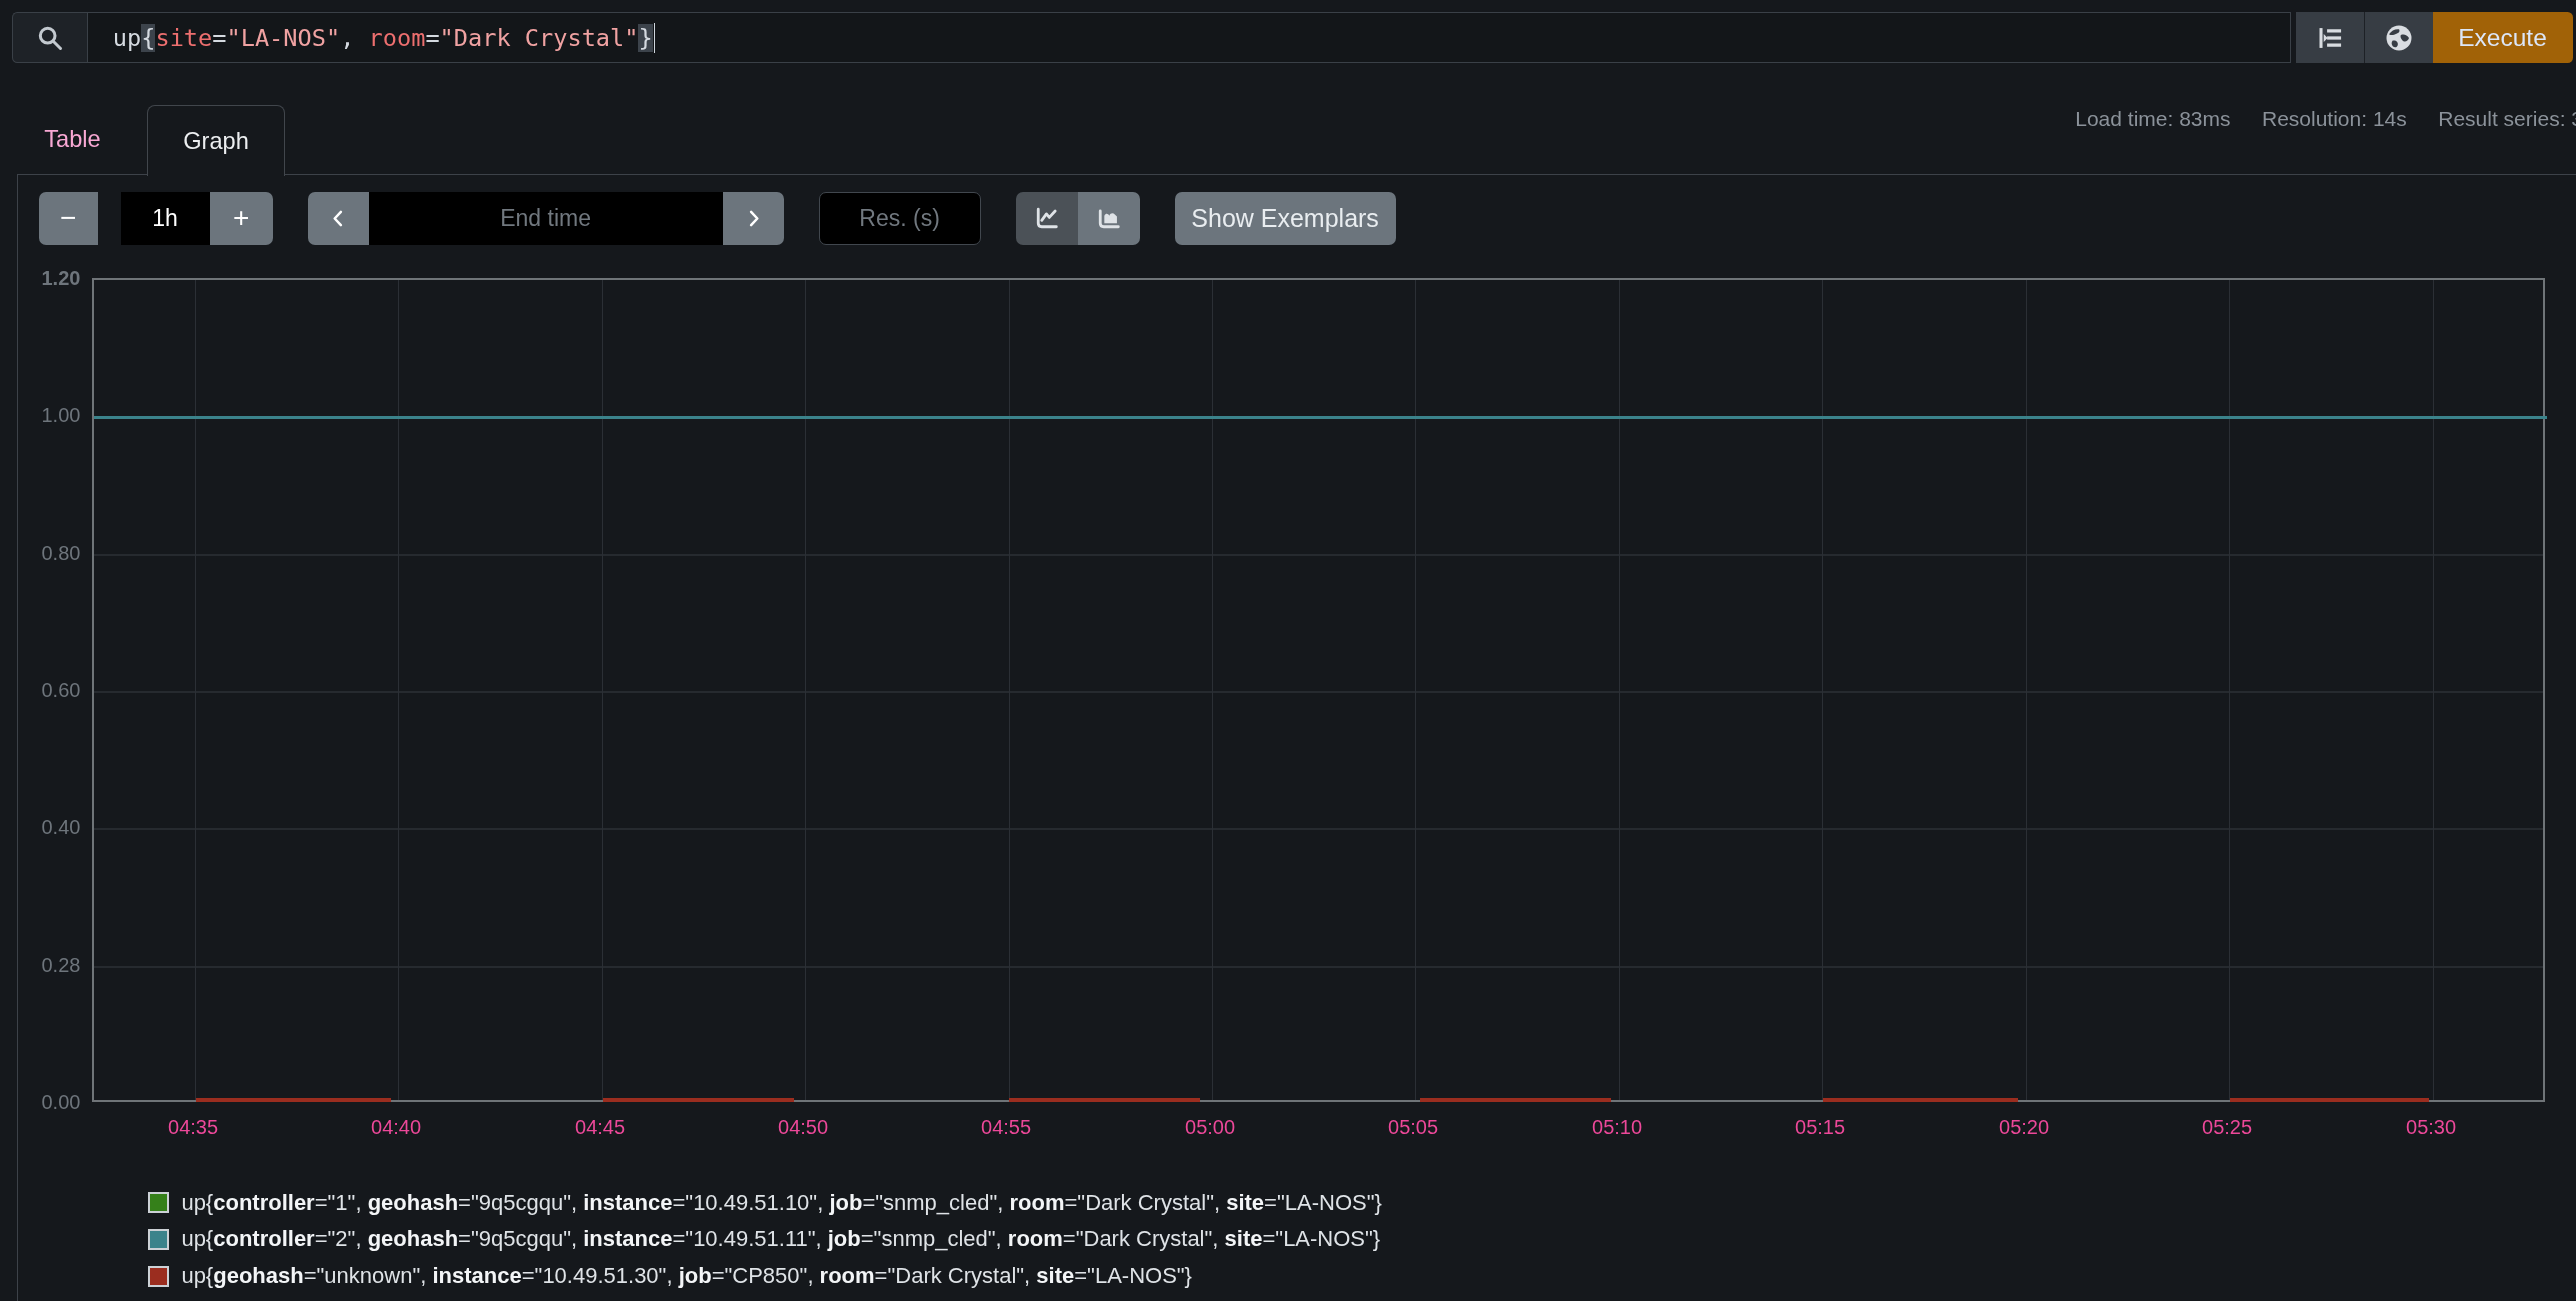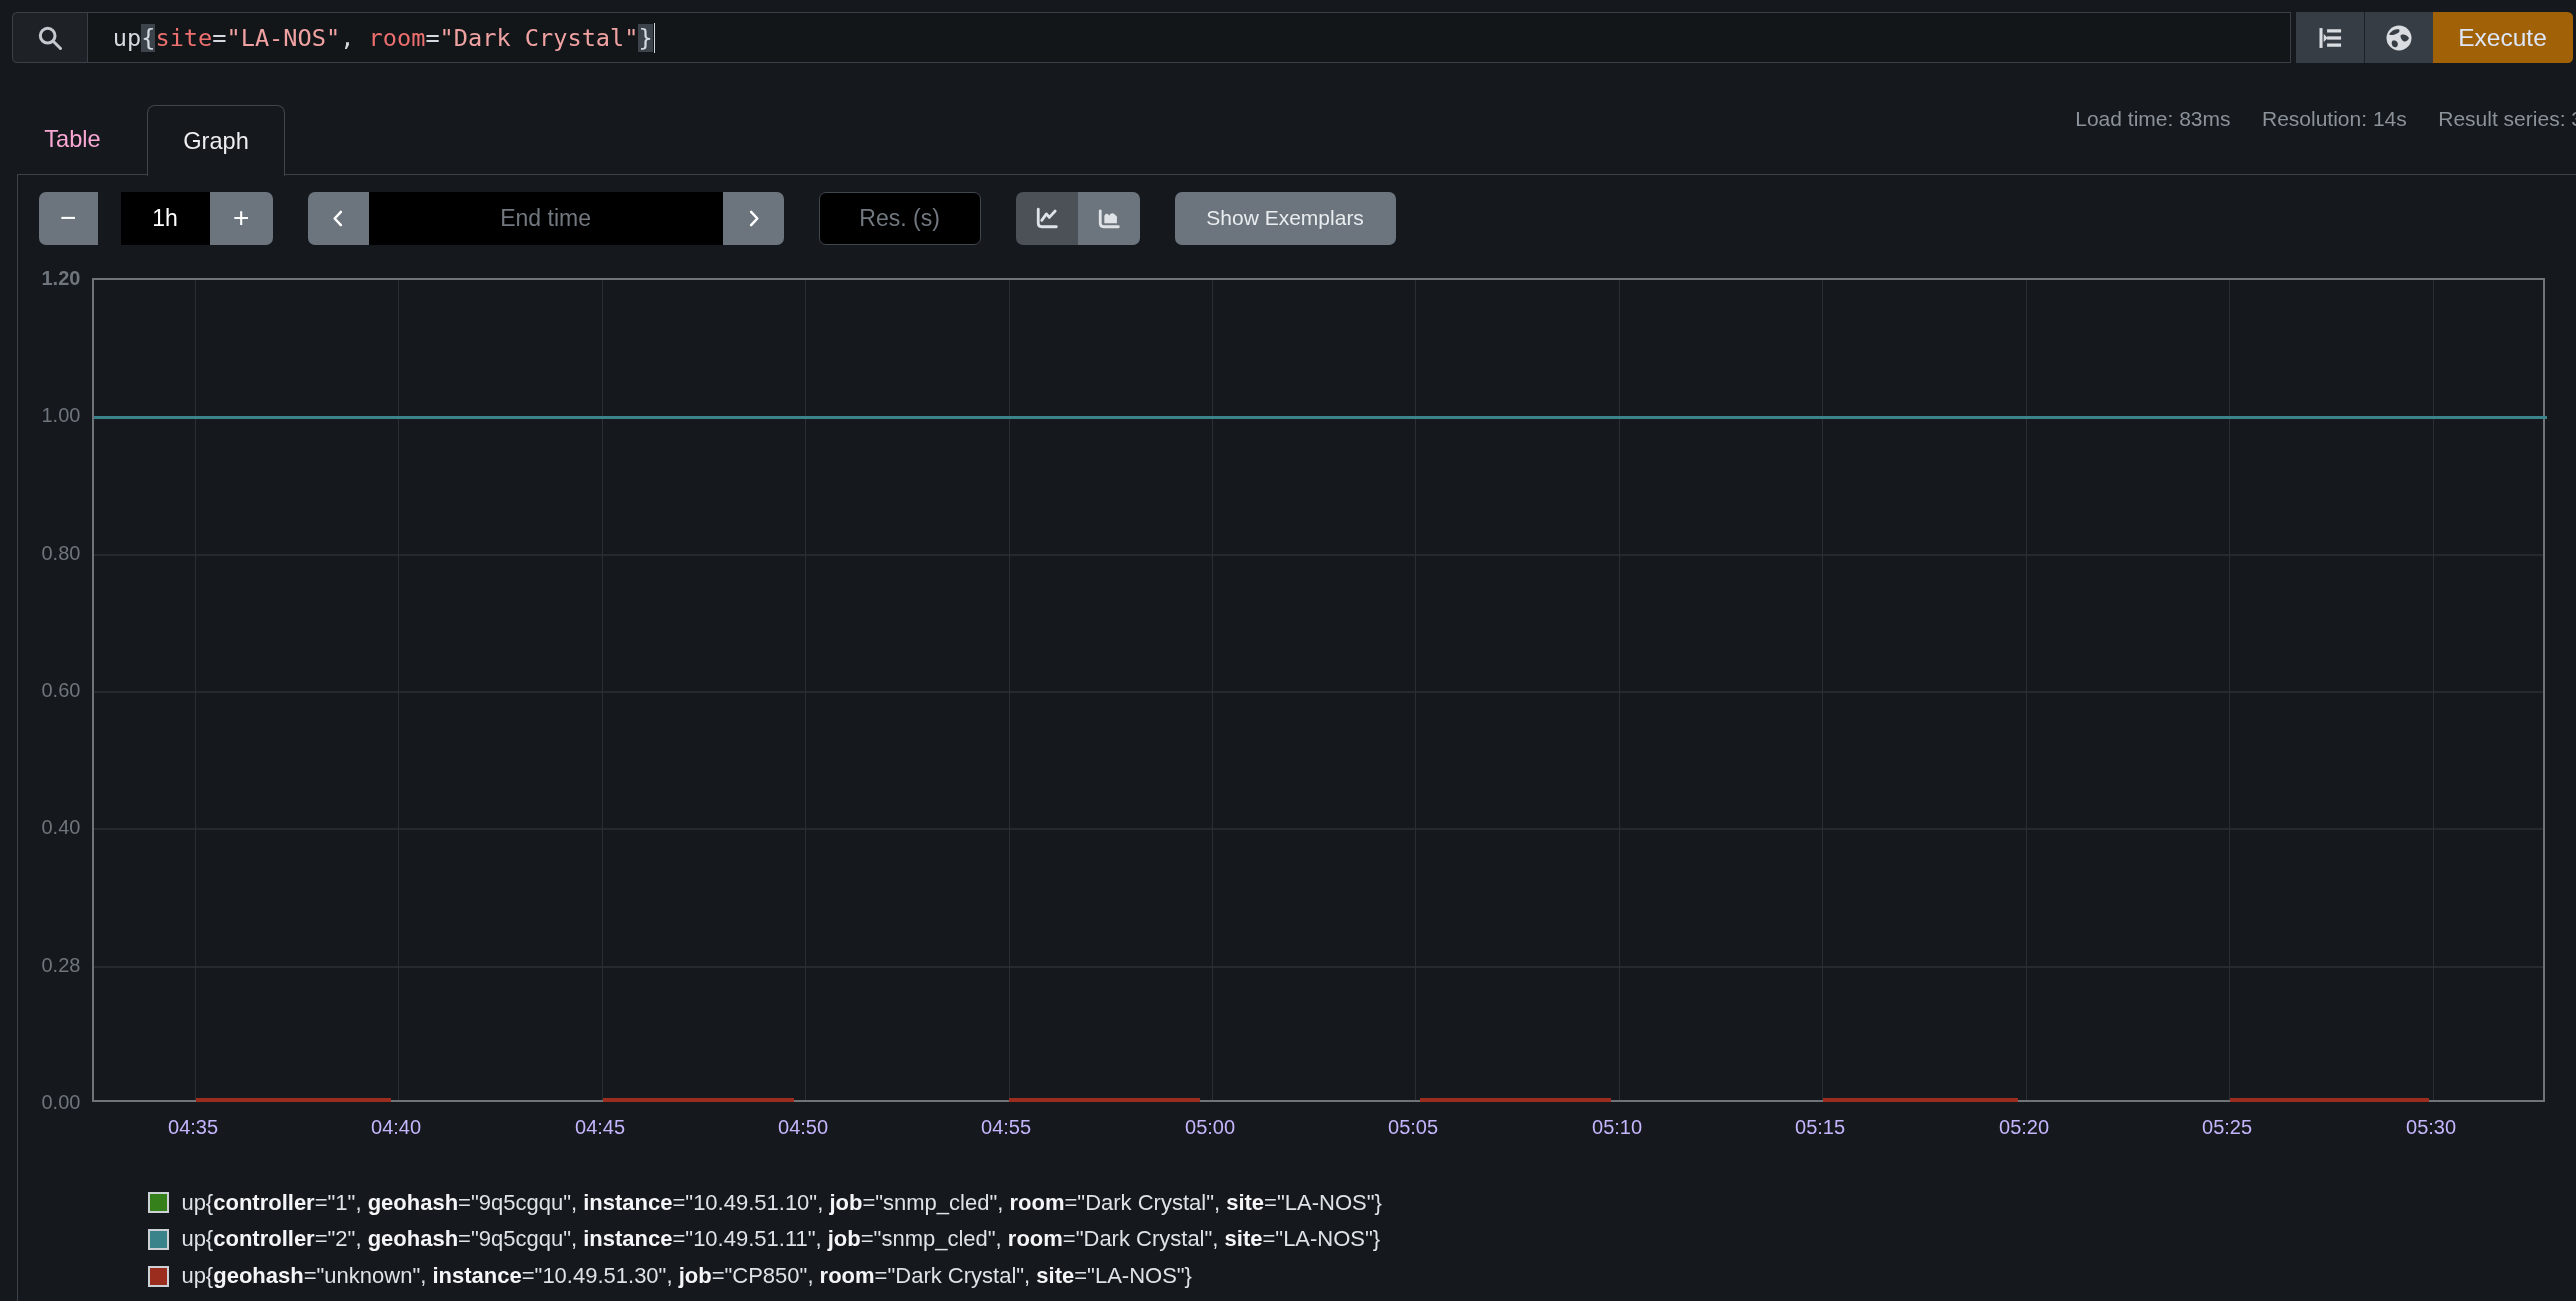--- a/index.html
+++ b/index.html
@@ -39,29 +39,29 @@
   .btn-gray{background:#6c757d;color:#fff;border:none;display:flex;align-items:center;justify-content:center;cursor:pointer;}
   .grp{display:flex;align-items:stretch;}
   .rad-l{border-radius:7px 0 0 7px;}
   .rad-r{border-radius:0 7px 7px 0;}
   .rad{border-radius:7px;}
   .input-black{background:#000;border:none;color:#fff;text-align:center;font-size:23px;
     font-family:"Liberation Sans", sans-serif;outline:none;}
   .input-black::placeholder{color:#71787f;opacity:1;}
   .glyph{font-size:28px;line-height:1;}
   .toggle-active{background:#4b5157;}
-  .exemplars{font-size:21px;color:#e9edf0;}
+  .exemplars{font-size:25px;color:#e9edf0;}
   
   .chart{position:absolute;left:74px;top:103px;width:2453px;height:824px;border:2.6px solid #6f7478;
     box-sizing:border-box;}
   .gl-h{position:absolute;left:0;width:100%;height:1.8px;background:#262a2f;}
   .gl-v{position:absolute;top:0;height:100%;width:1.8px;background:#2b2f35;}
   .series-seg{position:absolute;}
   .ytick{position:absolute;width:61px;text-align:right;font-size:20px;color:#6e757c;line-height:24.5px;}
-  .xtick{position:absolute;width:105px;text-align:center;font-size:20px;color:#c4b5fd;line-height:24.5px;}
+  .xtick{position:absolute;width:105px;text-align:center;font-size:20px;color:#ec4899;line-height:24.5px;}
   
   .legend{position:absolute;left:130px;top:1015px;display:flex;flex-direction:column;gap:11.4px;}
   .legend-row{display:flex;align-items:center;gap:12.3px;height:25.4px;cursor:pointer;}
   .swatch{width:17.5px;height:17.5px;border:2.6px solid #ccd1d6;flex:0 0 auto;}
   .legend-text{font-size:22px;color:#dfe3e7;white-space:nowrap;}
   .legend-text b{color:#f3f5f7;}
   svg{display:block;}
 </style>
 </head>
 <body>

